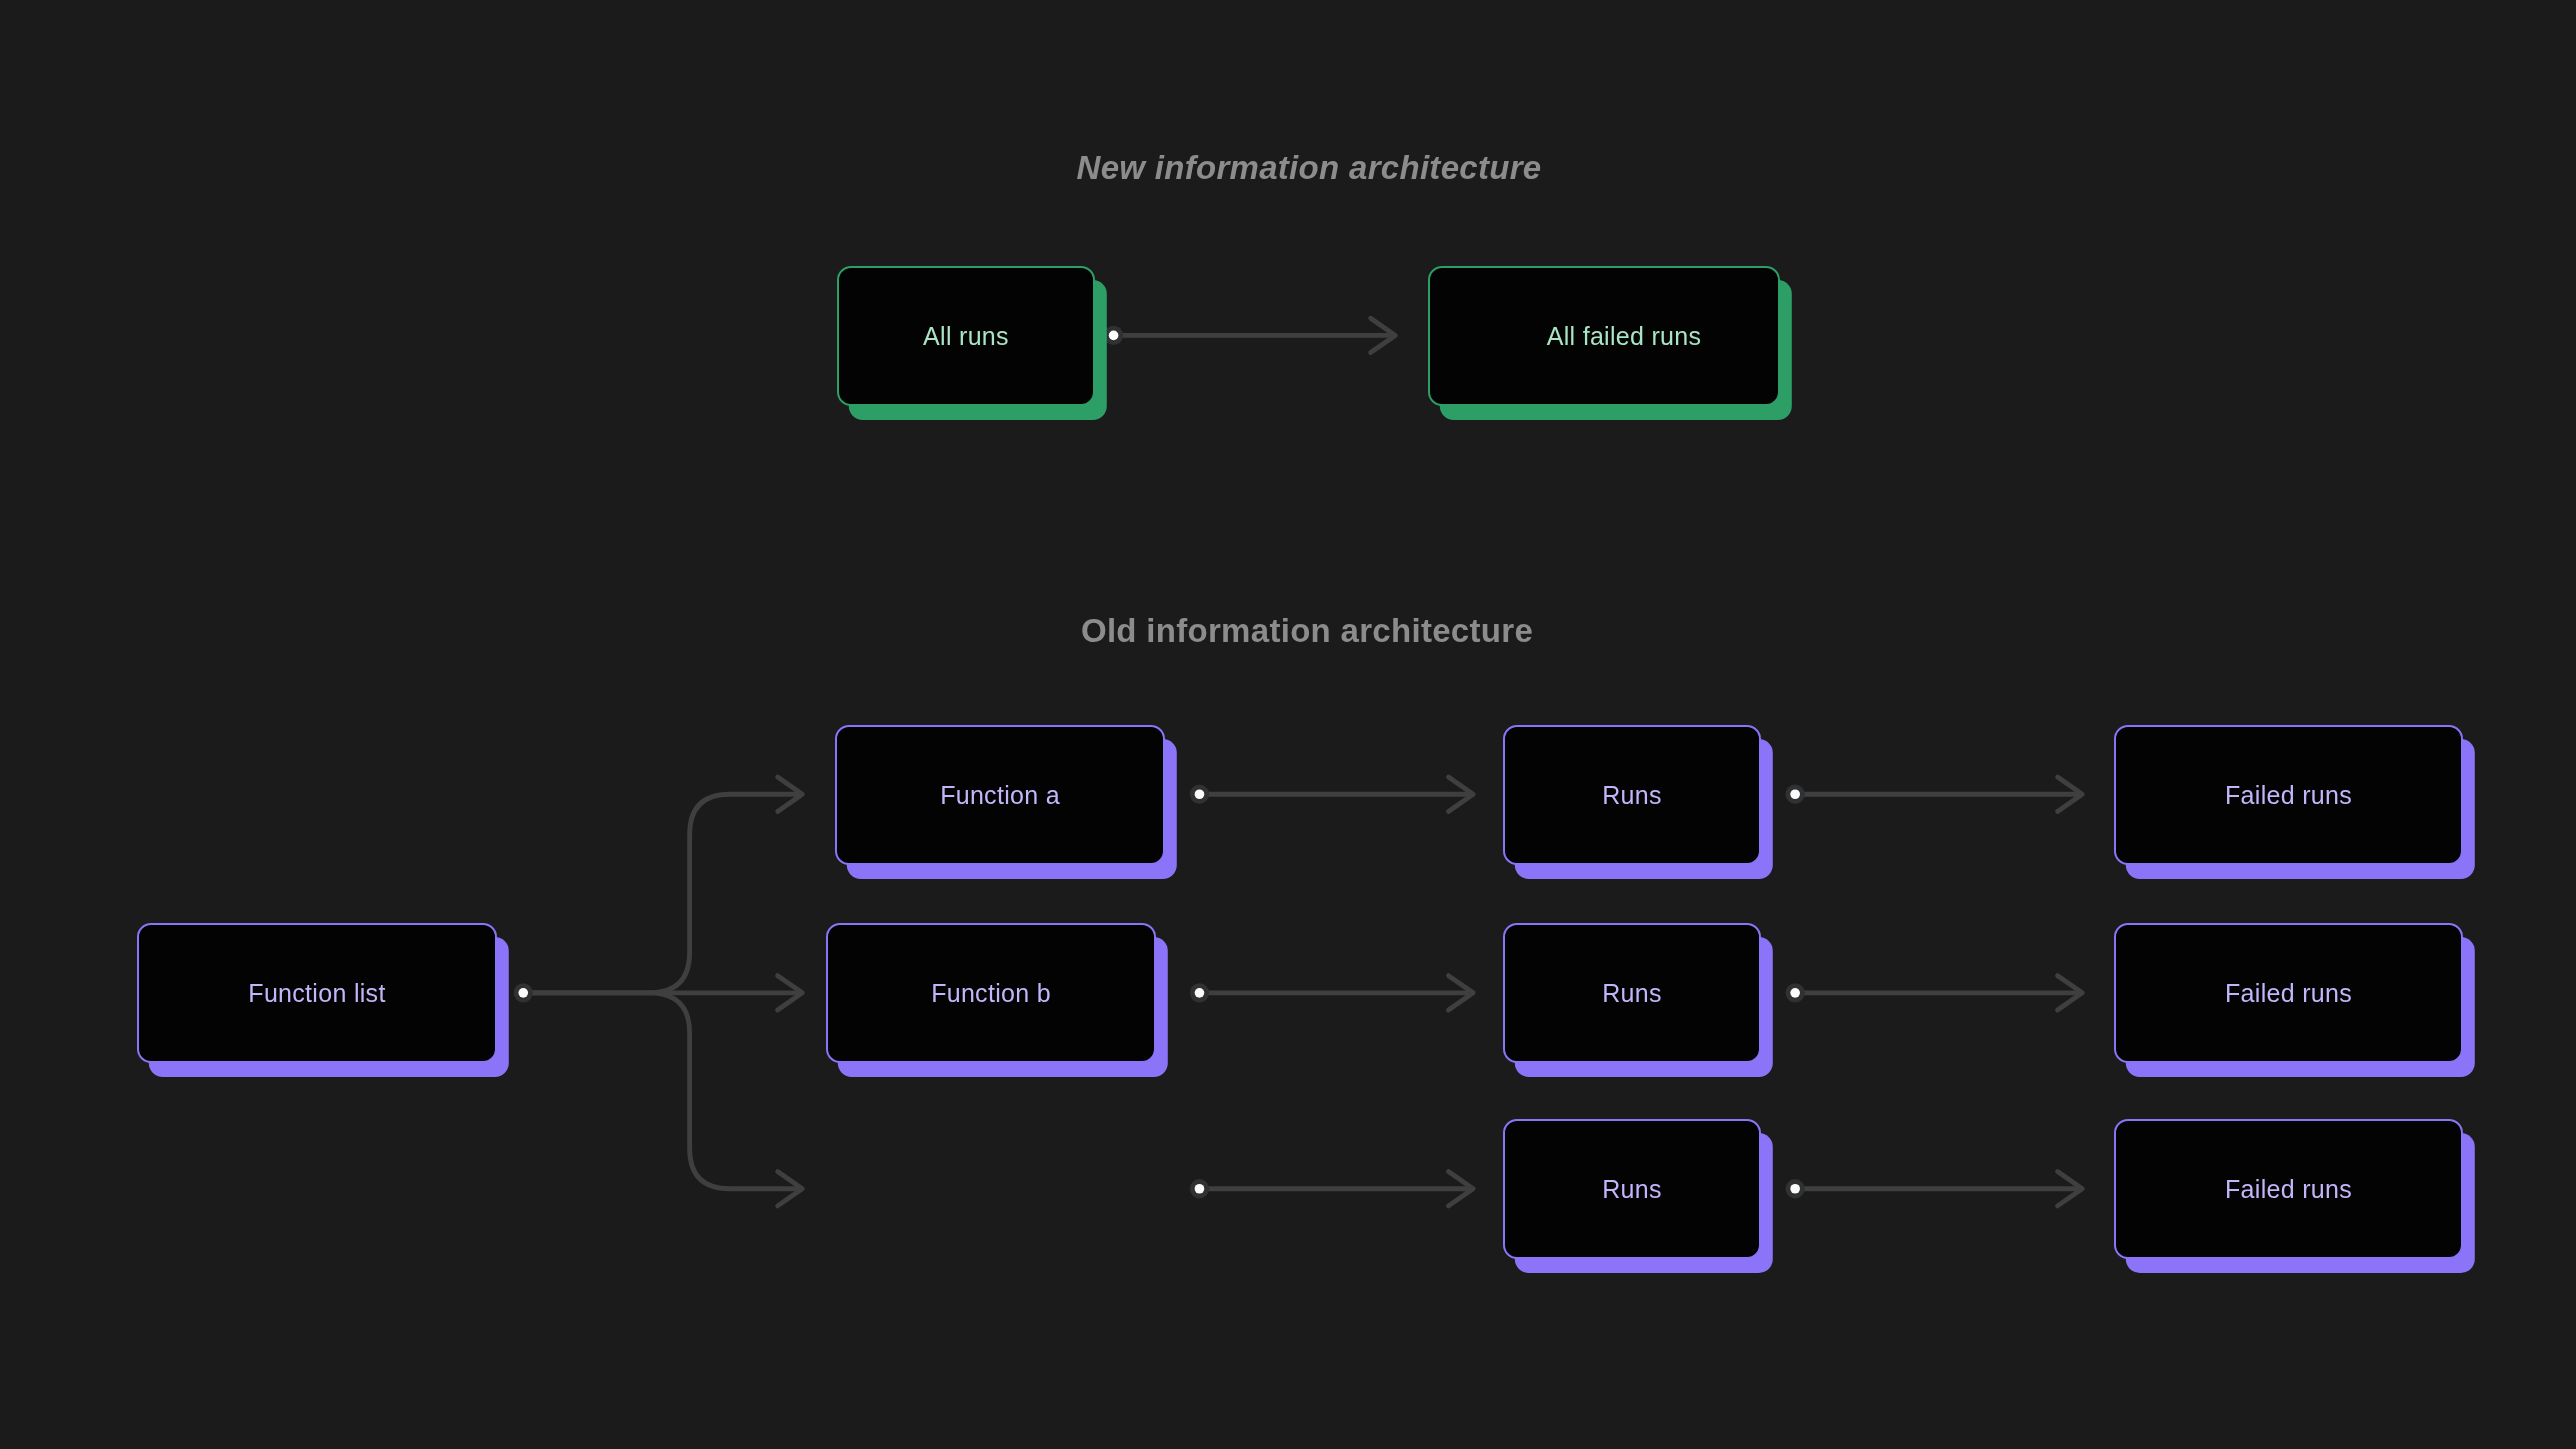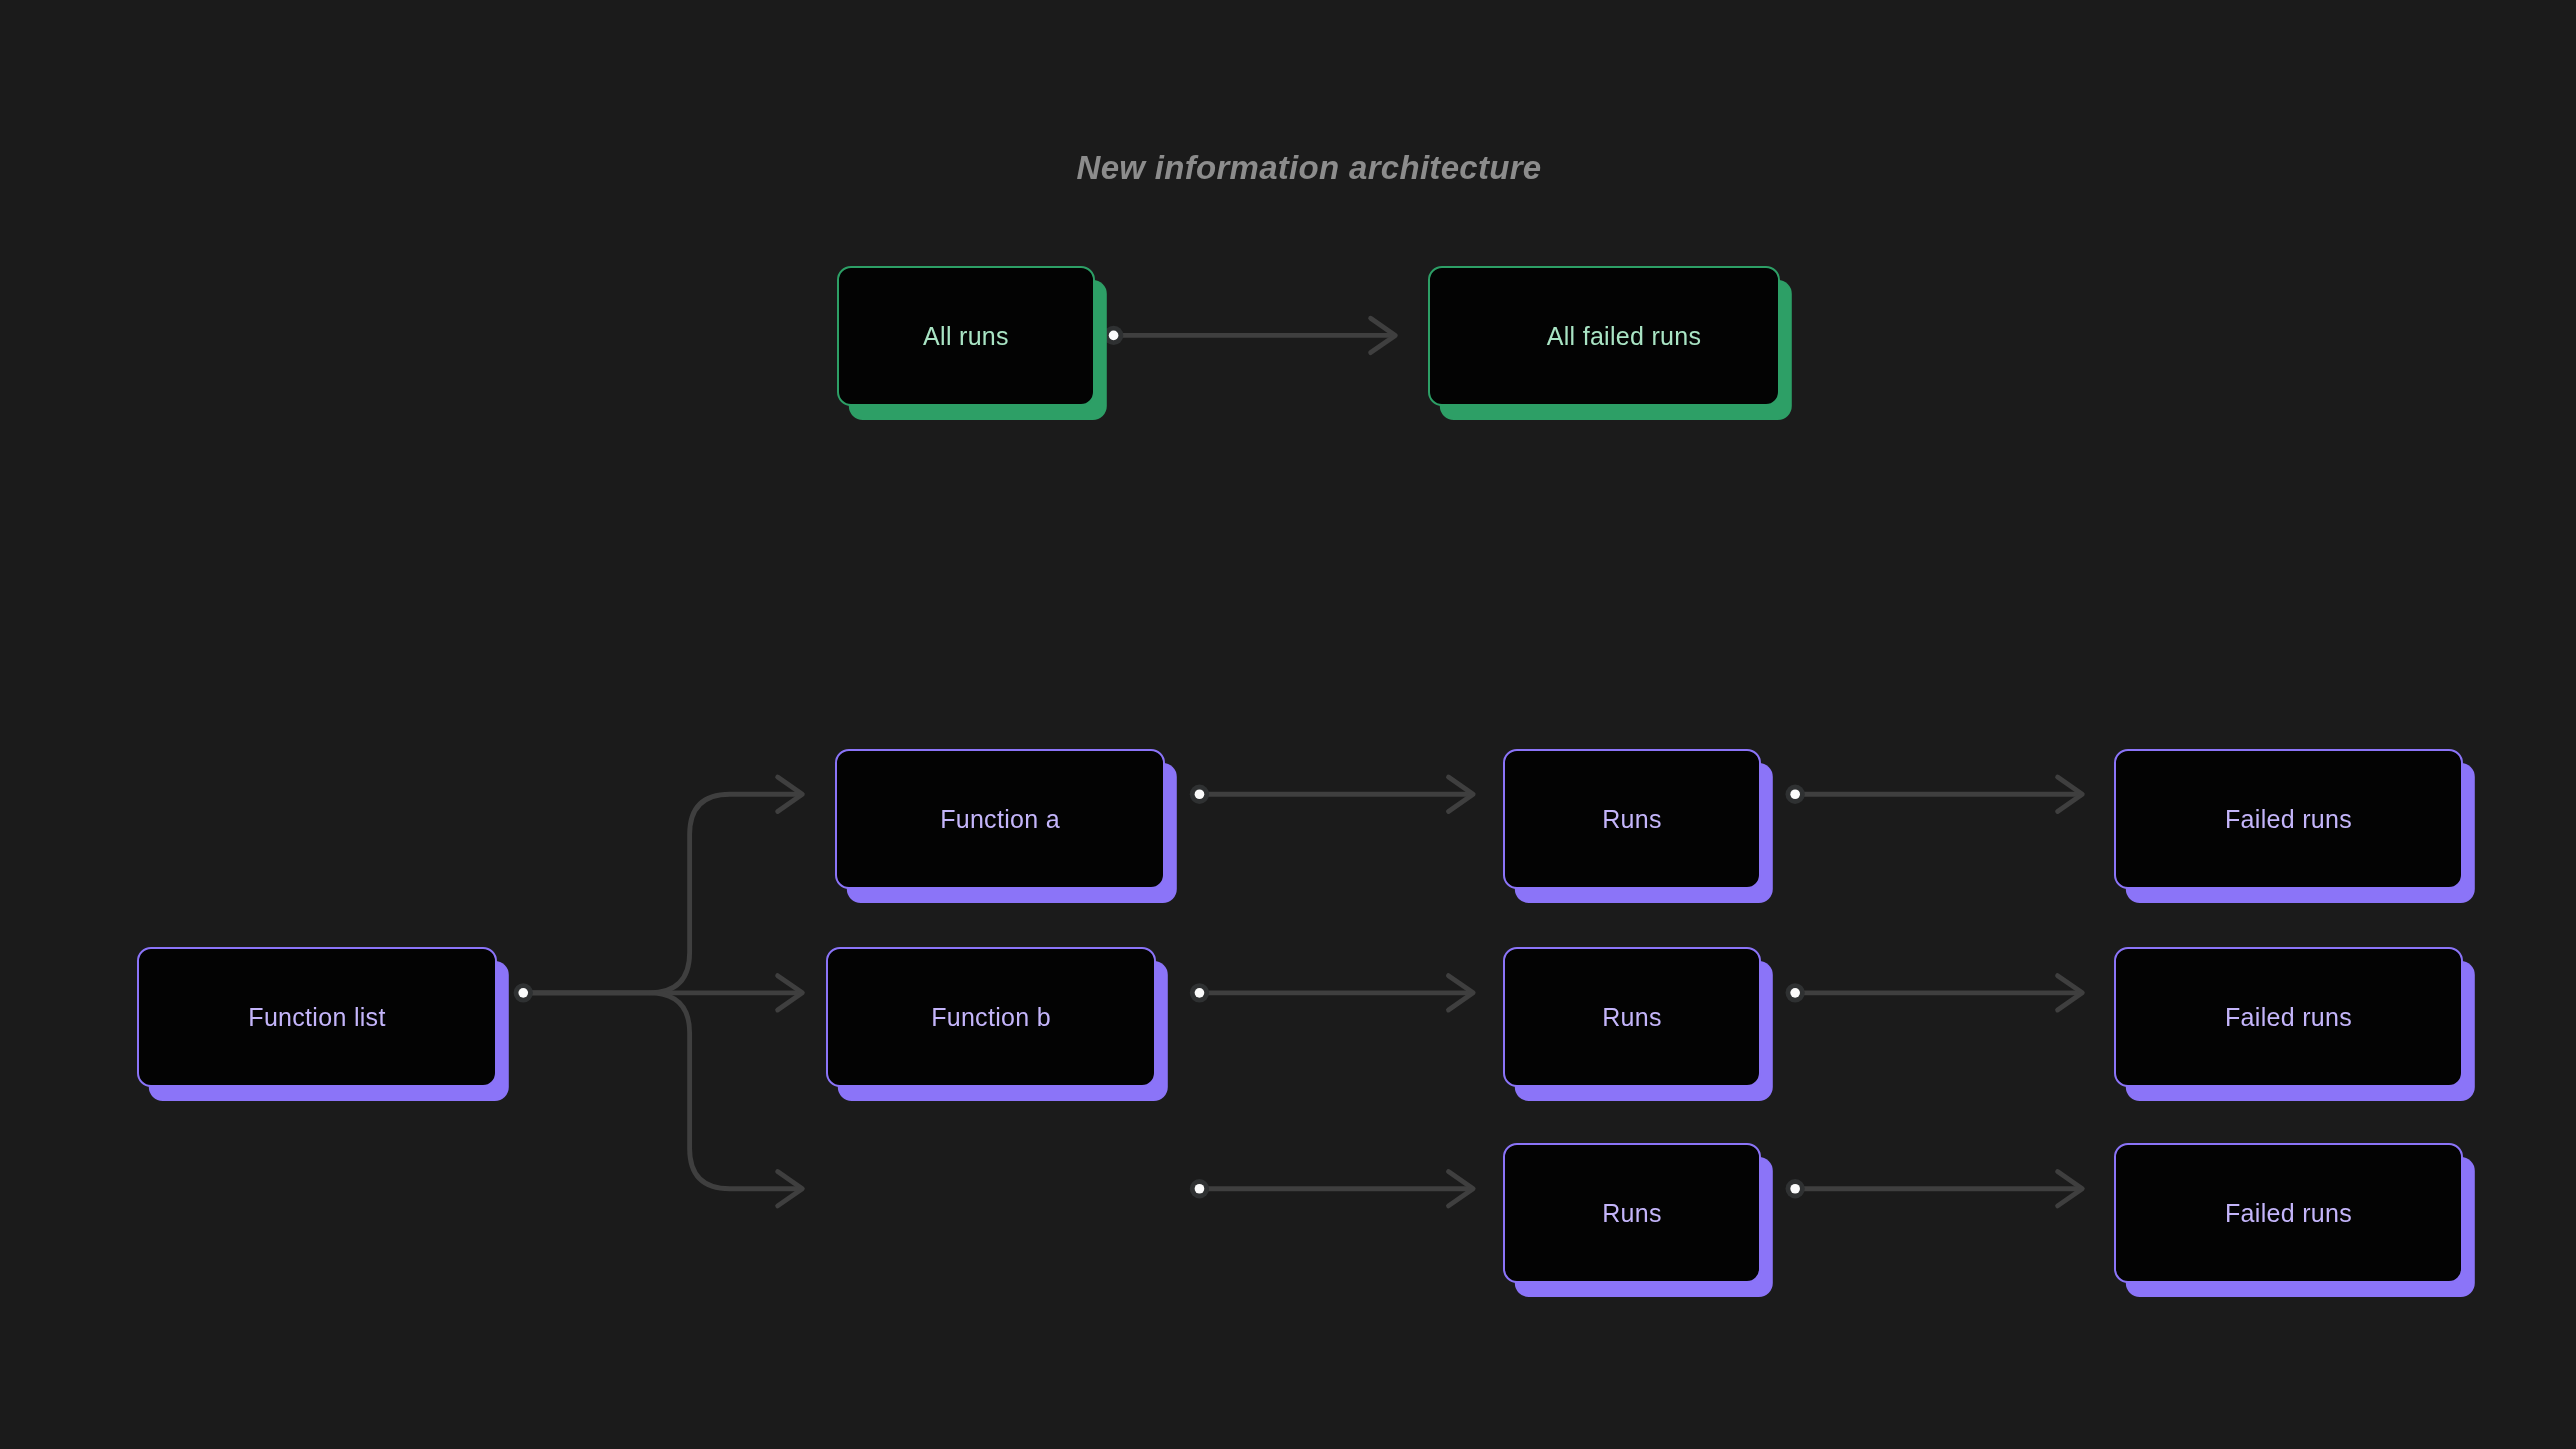--- a/index.html
+++ b/index.html
@@ -66,21 +66,20 @@
     white-space: nowrap;
   }
   .node.green {
     border-color: #2d9f66;
     box-shadow: 11.8px 14px 0 0 #2d9f66;
   }
   .node.green .node-label { color: #a9e4c4; }
   .node.purple {
     border-color: #8b74f8;
     box-shadow: 11.8px 14px 0 0 #8b74f8;
-    margin-top: 24px;
   }
   .node.purple .node-label { color: #c4b5fa; }
 
   
   #n-all-runs        { left: 837px; top: 266px;  width: 258px; height: 140px; }
   #n-all-failed-runs { left: 1428px; top: 266px;  width: 352px; height: 140px; padding-left: 40px; }
 
   
   #n-function-list   { left: 137px;  top: 923px; width: 360px; height: 140px; }
   #n-function-a      { left: 835px; top: 725px; width: 330px; height: 140px; }
@@ -151,20 +150,21 @@
     </g>
     <g>
       <path class="wire" d="M3345 2215 H3877"></path>
       <path class="head" d="M3834 2183 L3880 2215 L3834 2247"></path>
       <circle class="dot-ring" cx="3345" cy="2215" r="18"></circle>
       <circle class="dot-core" cx="3345" cy="2215" r="9"></circle>
     </g>
   </svg>
 
   <h2 class="section-title" id="title-new">New information architecture</h2>
+  <h2 class="section-title" id="title-old">Old information architecture</h2>
 
   <div class="node green" id="n-all-runs">
     <span class="node-label">All runs</span>
   </div>
   <div class="node green" id="n-all-failed-runs">
     <span class="node-label">All failed runs</span>
   </div>
 
   <div class="node purple" id="n-function-list">
     <span class="node-label">Function list</span>

